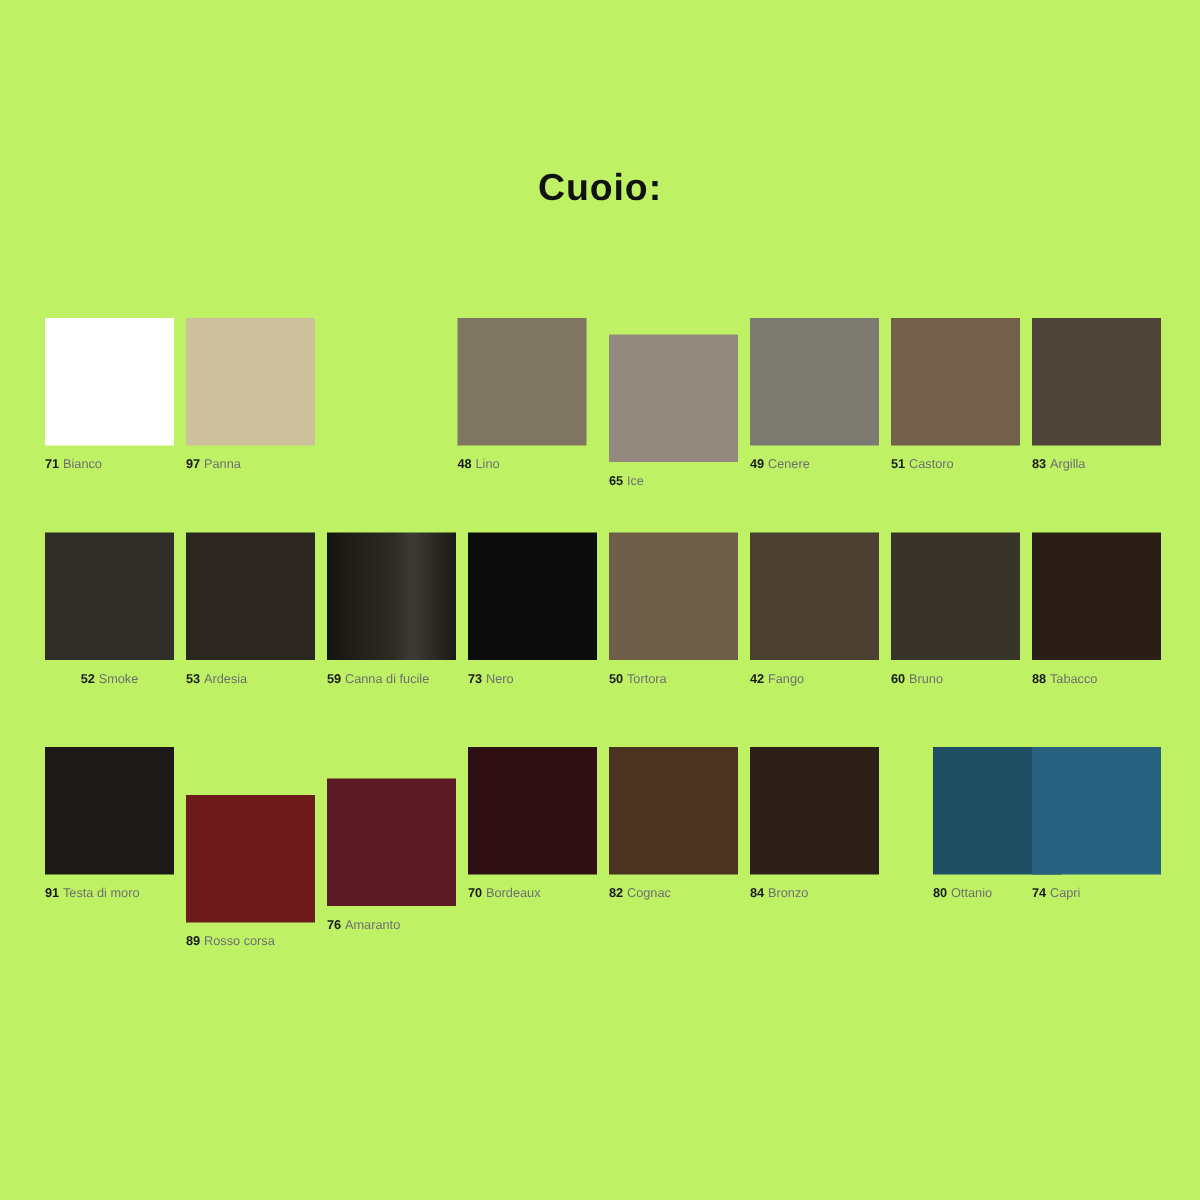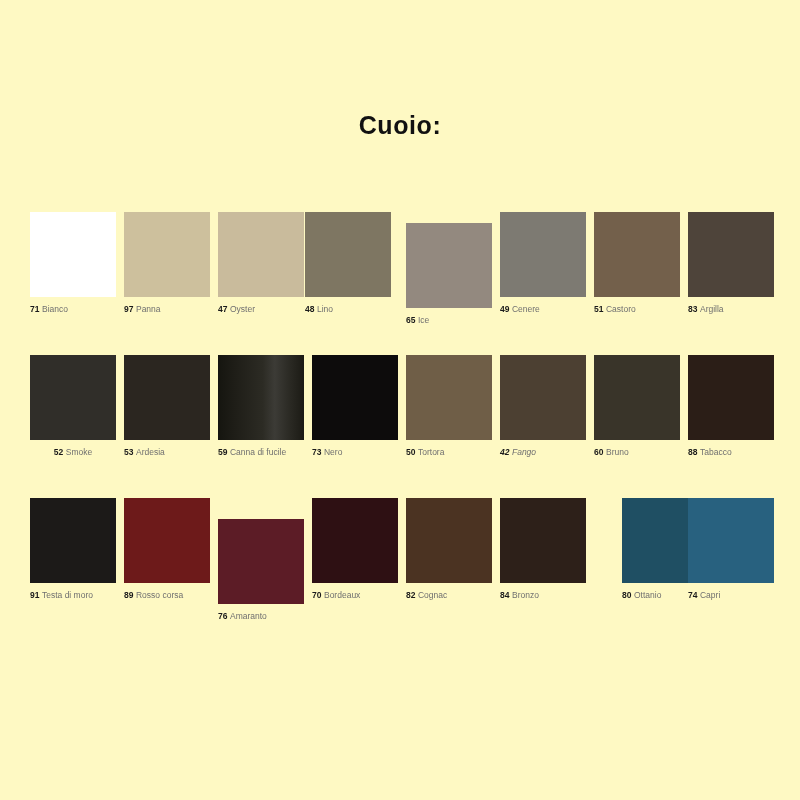--- a/index.html
+++ b/index.html
@@ -14,21 +14,21 @@
     overflow: hidden;
     position: relative;
   }
 
   #page {
     position: absolute;
     left: 0;
     top: 0;
     width: 800px;
     height: 800px;
-    background: #fef9c3;
+    background: #bef264;
   }
 
   
   .title {
     position: absolute;
     left: 0;
     top: 110px;
     width: 800px;
     text-align: center;
     font-family: "Liberation Sans", sans-serif;
@@ -95,24 +95,20 @@
   <div class="grid" id="swatch-grid">
       <div class="row">
         <div class="cell" style="left: 0px;">
           <div class="chip" style="background: rgb(255, 255, 255);"></div>
           <div class="caption"><span class="code">71</span><span class="name">Bianco</span></div>
         </div>
         <div class="cell" style="left: 94px;">
           <div class="chip" style="background: rgb(205, 192, 157);"></div>
           <div class="caption"><span class="code">97</span><span class="name">Panna</span></div>
         </div>
-        <div class="cell" style="left: 188px;">
-          <div class="chip" style="background: rgb(201, 187, 156);"></div>
-          <div class="caption"><span class="code">47</span><span class="name">Oyster</span></div>
-        </div>
         <div class="cell" style="left: 275px;">
           <div class="chip" style="background: rgb(126, 118, 98);"></div>
           <div class="caption"><span class="code">48</span><span class="name">Lino</span></div>
         </div>
         <div class="cell" style="left: 376px; margin-top: 11px;">
           <div class="chip" style="background: rgb(147, 137, 127);"></div>
           <div class="caption"><span class="code">65</span><span class="name">Ice</span></div>
         </div>
         <div class="cell" style="left: 470px;">
           <div class="chip" style="background: rgb(125, 122, 114);"></div>
@@ -141,39 +137,39 @@
           <div class="caption"><span class="code">59</span><span class="name">Canna di fucile</span></div>
         </div>
         <div class="cell" style="left: 282px;">
           <div class="chip" style="background: rgb(13, 12, 12);"></div>
           <div class="caption"><span class="code">73</span><span class="name">Nero</span></div>
         </div>
         <div class="cell" style="left: 376px;">
           <div class="chip" style="background: rgb(111, 94, 71);"></div>
           <div class="caption"><span class="code">50</span><span class="name">Tortora</span></div>
         </div>
-        <div class="cell" style="left: 470px; font-style: italic;">
+        <div class="cell" style="left: 470px;">
           <div class="chip" style="background: rgb(76, 64, 50);"></div>
           <div class="caption"><span class="code">42</span><span class="name">Fango</span></div>
         </div>
         <div class="cell" style="left: 564px;">
           <div class="chip" style="background: rgb(57, 52, 41);"></div>
           <div class="caption"><span class="code">60</span><span class="name">Bruno</span></div>
         </div>
         <div class="cell" style="left: 658px;">
           <div class="chip" style="background: rgb(43, 30, 23);"></div>
           <div class="caption"><span class="code">88</span><span class="name">Tabacco</span></div>
         </div>
       </div>
       <div class="row">
         <div class="cell" style="left: 0px;">
           <div class="chip" style="background: rgb(28, 26, 24);"></div>
           <div class="caption"><span class="code">91</span><span class="name">Testa di moro</span></div>
         </div>
-        <div class="cell" style="left: 94px;">
+        <div class="cell" style="left: 94px; margin-top: 32px;">
           <div class="chip" style="background: rgb(109, 26, 26);"></div>
           <div class="caption"><span class="code">89</span><span class="name">Rosso corsa</span></div>
         </div>
         <div class="cell" style="left: 188px; margin-top: 21px;">
           <div class="chip" style="background: rgb(92, 28, 38);"></div>
           <div class="caption"><span class="code">76</span><span class="name">Amaranto</span></div>
         </div>
         <div class="cell" style="left: 282px;">
           <div class="chip" style="background: rgb(46, 16, 19);"></div>
           <div class="caption"><span class="code">70</span><span class="name">Bordeaux</span></div>

